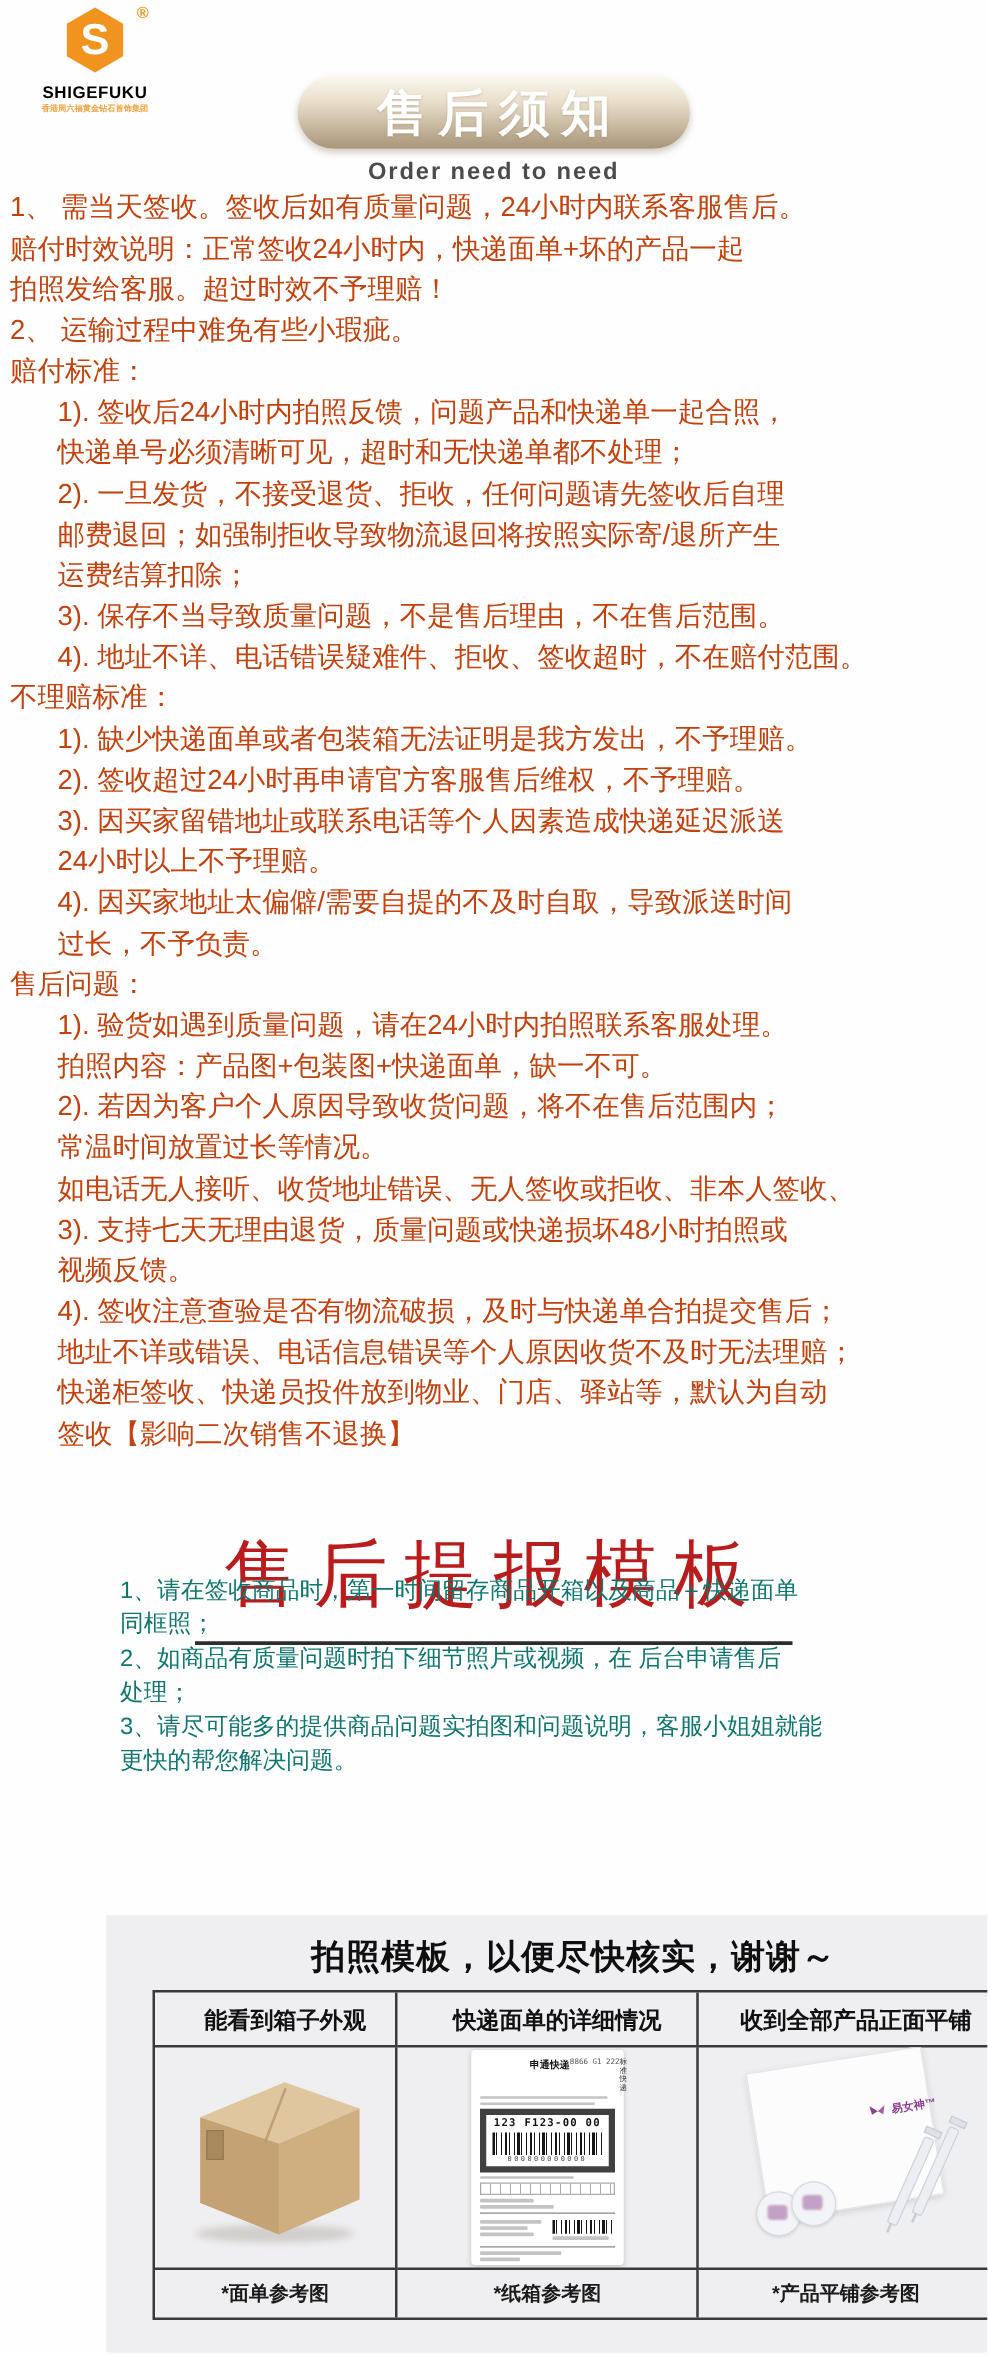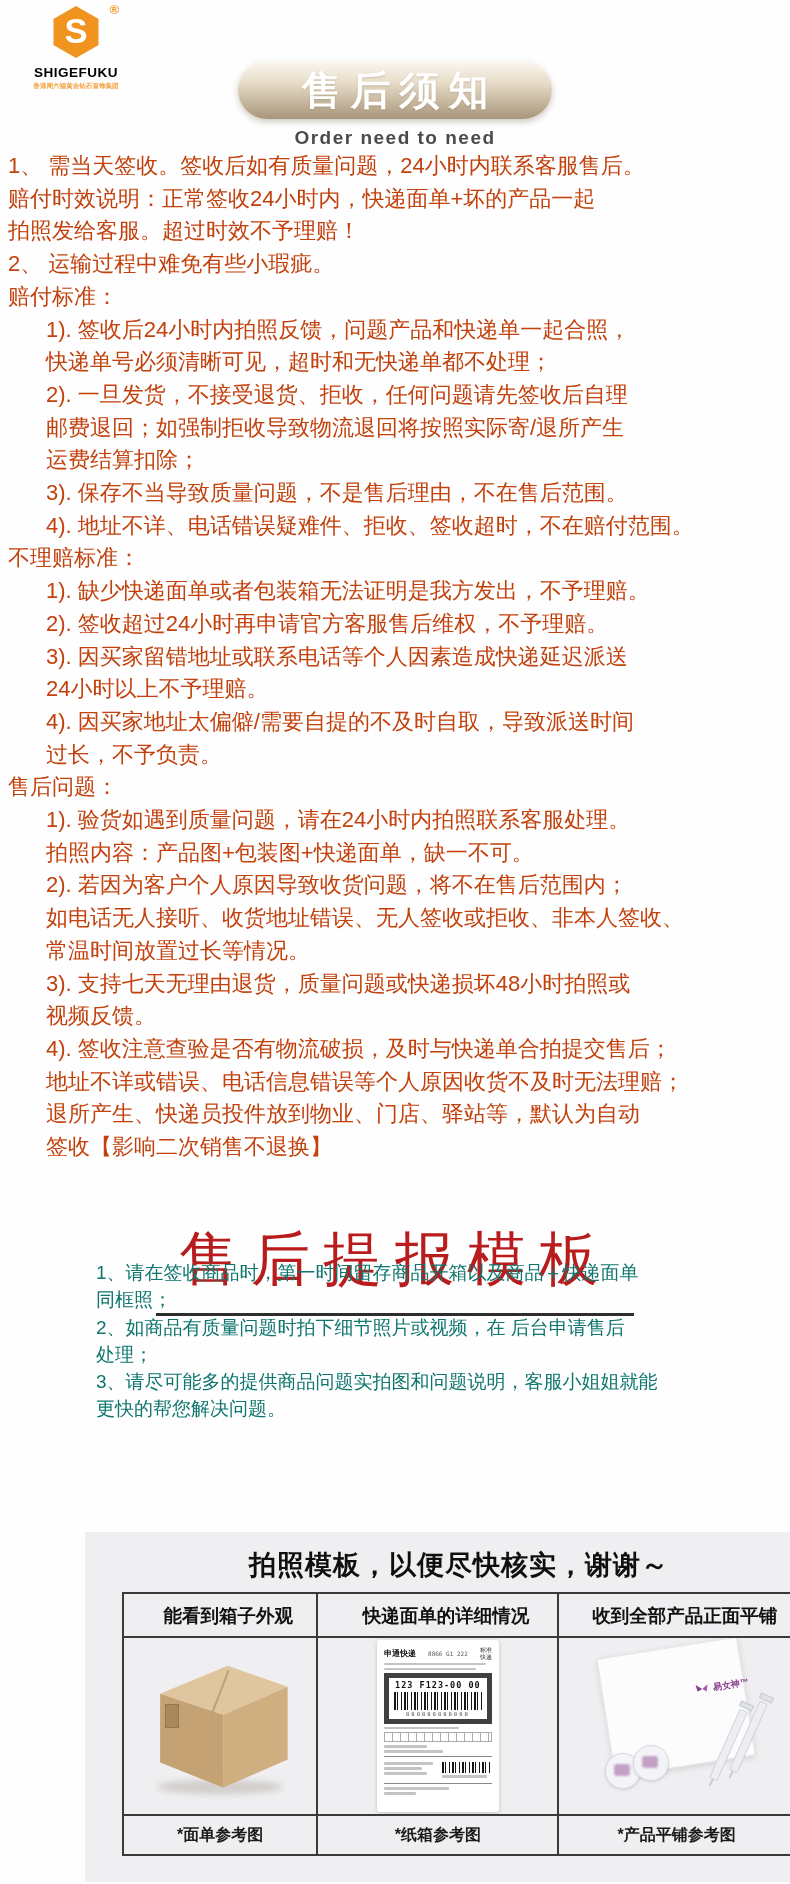--- a/index.html
+++ b/index.html
@@ -57,21 +57,21 @@
   .cb-top{clip-path:polygon(10% 27%,55% 7%,95% 22%,52% 42%);background:#e0c69e;}
   .cb-left{clip-path:polygon(10% 27%,52% 42%,52% 94%,10% 76%);background:#c5a274;}
   .cb-right{clip-path:polygon(52% 42%,95% 22%,95% 74%,52% 94%);background:#cfae80;}
   .cb-seam{position:absolute;left:49%;top:9%;width:2px;height:34%;background:#bfa076;transform:rotate(21deg);}
   .cb-tape{position:absolute;left:13%;top:34%;width:12px;height:22px;background:#a8895e;border:1px solid #96784f;}
 
   
   .waybill{width:122px;height:172px;background:#ffffff;border-radius:3px;
     box-shadow:0 1px 4px rgba(0,0,0,.18);padding:6px 7px;box-sizing:border-box;
     font-family:"DejaVu Sans Mono",monospace;color:#222;}
-  .wb-row1{display:flex;justify-content:space-between;align-items:center;}
+  .wb-row1{display:flex;justify-content:space-between;align-items:flex-start;margin-left:40px;}
   .wb-courier{font-size:8px;font-weight:bold;color:#111;white-space:nowrap;}
   .wb-serial{font-size:6px;color:#555;white-space:nowrap;}
   .wb-service{font-size:6px;color:#333;text-align:right;line-height:7px;}
   .wb-service i{display:block;font-style:normal;}
   .gb{height:2.5px;background:#c4c4c4;margin:2.5px 0;border-radius:1px;}
   .w95{width:95%}.w90{width:90%}.w85{width:85%}.w80{width:80%}.w70{width:70%}
   .w60{width:60%}.w55{width:55%}.w40{width:40%}.w30{width:30%}
   .wb-codebox{border:5px solid #404040;margin:3px 0 2px;padding:2px 3px;}
   .wb-code{font-size:8.5px;font-weight:bold;text-align:center;letter-spacing:1px;white-space:nowrap;color:#111;}
   .barcode{height:18px;margin:2px auto 1px;width:96%;
@@ -142,27 +142,27 @@
       <div class="nline ind">1). 缺少快递面单或者包装箱无法证明是我方发出，不予理赔。</div>
       <div class="nline ind">2). 签收超过24小时再申请官方客服售后维权，不予理赔。</div>
       <div class="nline ind">3). 因买家留错地址或联系电话等个人因素造成快递延迟派送</div>
       <div class="nline ind">24小时以上不予理赔。</div>
       <div class="nline ind">4). 因买家地址太偏僻/需要自提的不及时自取，导致派送时间</div>
       <div class="nline ind">过长，不予负责。</div>
       <div class="nline">售后问题：</div>
       <div class="nline ind">1). 验货如遇到质量问题，请在24小时内拍照联系客服处理。</div>
       <div class="nline ind">拍照内容：产品图+包装图+快递面单，缺一不可。</div>
       <div class="nline ind">2). 若因为客户个人原因导致收货问题，将不在售后范围内；</div>
+      <div class="nline ind">常温时间放置过长等情况。</div>
       <div class="nline ind">如电话无人接听、收货地址错误、无人签收或拒收、非本人签收、</div>
-      <div class="nline ind">常温时间放置过长等情况。</div>
       <div class="nline ind">3). 支持七天无理由退货，质量问题或快递损坏48小时拍照或</div>
       <div class="nline ind">视频反馈。</div>
       <div class="nline ind">4). 签收注意查验是否有物流破损，及时与快递单合拍提交售后；</div>
       <div class="nline ind">地址不详或错误、电话信息错误等个人原因收货不及时无法理赔；</div>
-      <div class="nline ind">退所产生、快递员投件放到物业、门店、驿站等，默认为自动</div>
+      <div class="nline ind">快递柜签收、快递员投件放到物业、门店、驿站等，默认为自动</div>
       <div class="nline ind">签收【影响二次销售不退换】</div>
     </section>
 
   <section class="report">
     <h2>售后提报模板</h2>
     <div class="rule"></div>
   </section>
   <div class="steps">
 
   <div class="sline">1、请在签收商品时，第一时间留存商品开箱以及商品＋快递面单</div>

